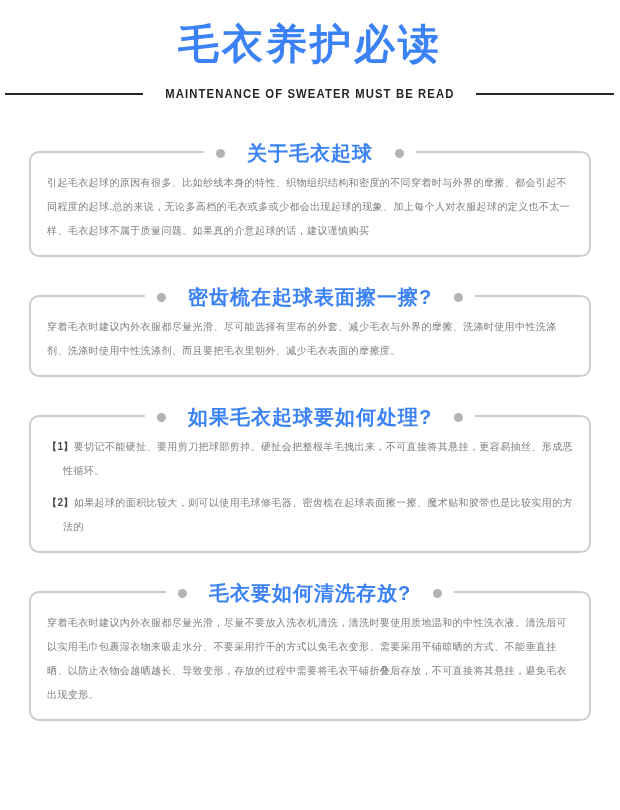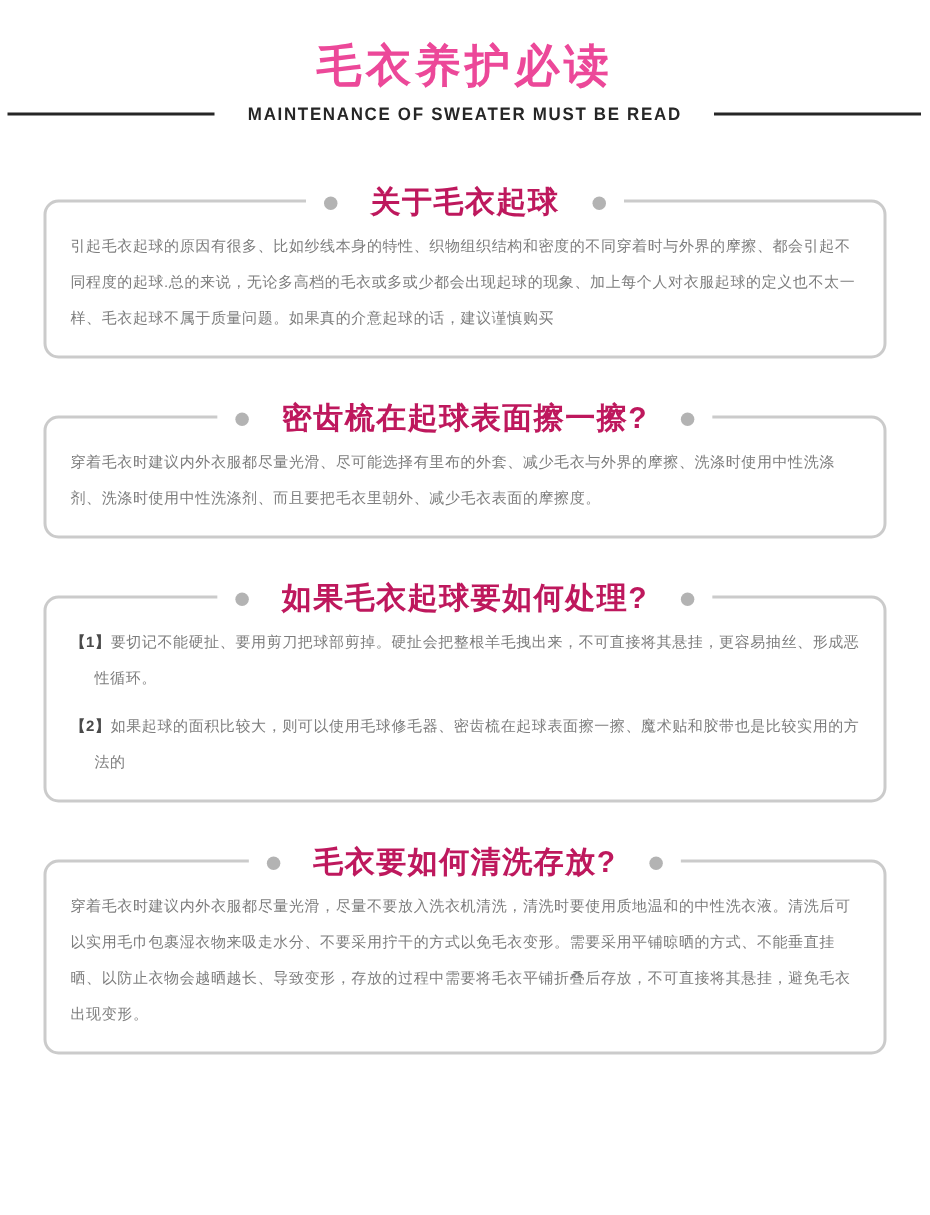--- a/index.html
+++ b/index.html
@@ -8,25 +8,25 @@
     width: 620px; height: 810px;
     background: #ffffff;
     font-family: "Liberation Sans", "DejaVu Sans", sans-serif;
     overflow: hidden;
   }
   .page { width: 620px; height: 810px; background: #fff; }
 
   
   .header { padding-top: 26px; text-align: center; }
   .title {
-    font-size: 30px; font-weight: bold; color: #ec4899;
+    font-size: 41px; font-weight: bold; color: #3b82f6;
     letter-spacing: 3px; line-height: 37px;
   }
   .subtitle-row {
-    display: flex; align-items: center; margin-top: 6px; width: 620px;
+    display: flex; align-items: center; margin-top: 24px; width: 620px;
   }
   .divider-line { flex: 1; height: 2px; background: #262626; }
   .divider-line.left  { margin-left: 5px;  margin-right: 13px; }
   .divider-line.right { margin-right: 6px; margin-left: 13px; }
   .subtitle {
     font-size: 12px; font-weight: bold; color: #262626;
     letter-spacing: 1.2px; white-space: nowrap; transform: scaleX(0.94);
   }
 
   
@@ -45,21 +45,21 @@
     transform: translate(-50%, -50%);
     display: flex; align-items: center;
     background: #fff; padding: 0 12px;
     white-space: nowrap;
   }
   .dot {
     width: 9px; height: 9px; border-radius: 50%;
     background: #b3b3b3; flex: 0 0 auto;
   }
   .sec-title {
-    font-size: 20px; font-weight: bold; color: #be185d;
+    font-size: 20px; font-weight: bold; color: #3b82f6;
     letter-spacing: 1px; margin: 0 22px; line-height: 26px;
   }
   .sec-body p {
     margin: 0;
     font-size: 10px; line-height: 24px; color: #7d7d7d;
     letter-spacing: 0.4px;
     text-align: left;
     word-break: break-all;
   }
   .item { padding-left: 16px; text-indent: -16px; }

